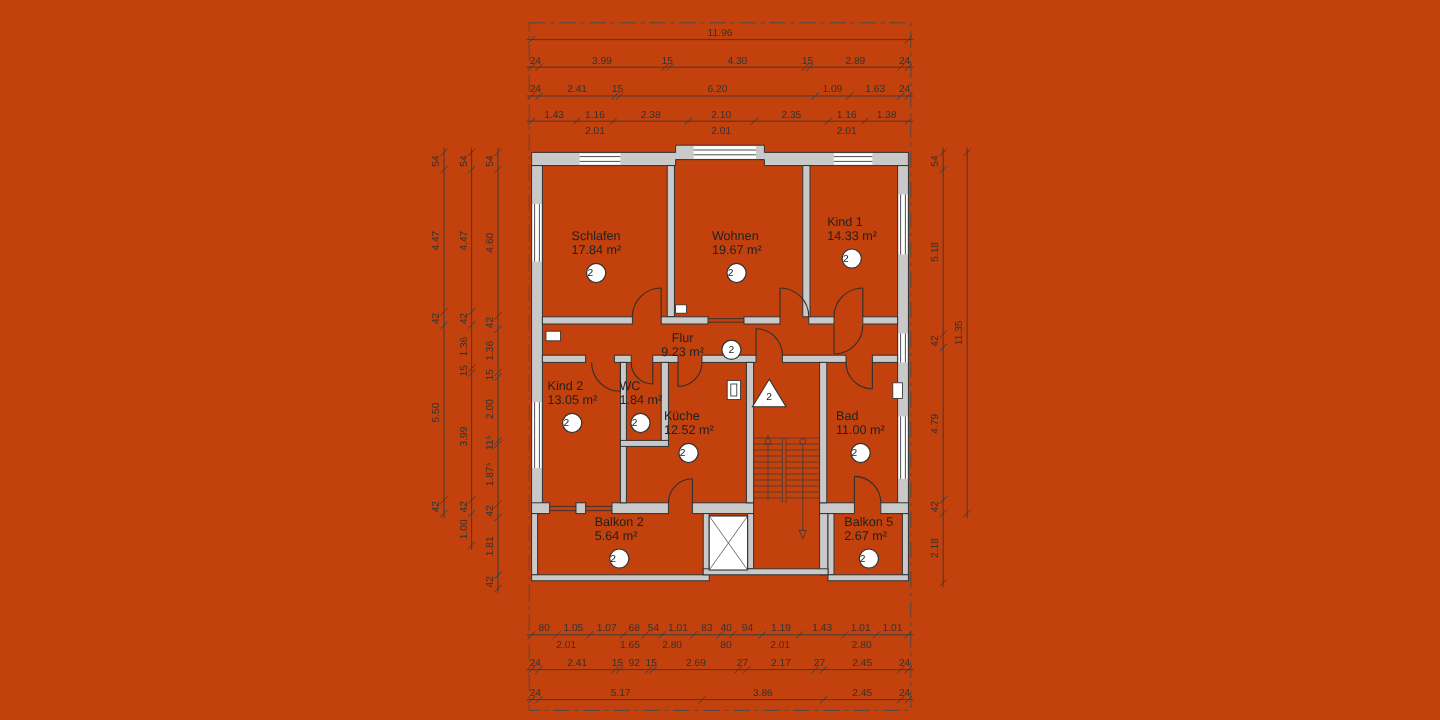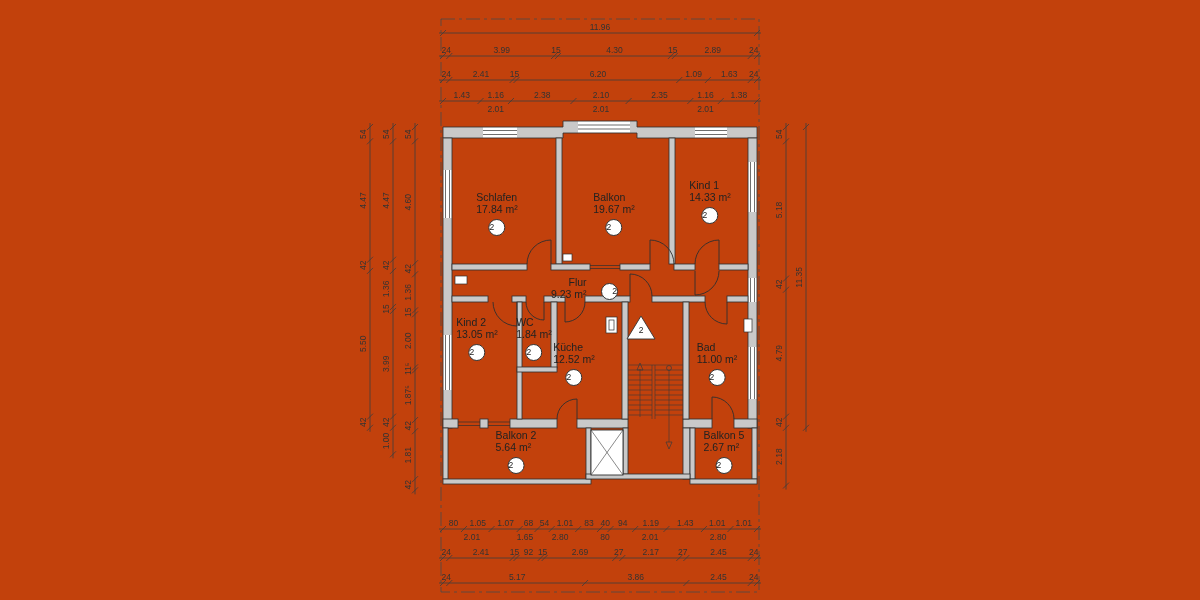--- a/index.html
+++ b/index.html
@@ -11,21 +11,21 @@
   .win{stroke:#2f2f2f;stroke-width:0.7;fill:none;}
   .door{fill:none;stroke:#2f2f2f;stroke-width:0.9;}
   .thin{stroke:#3a3a3a;stroke-width:0.6;fill:none;}
   .dl{stroke:#3c3c3c;stroke-width:0.8;fill:none;}
   .dashdot{stroke:#4a4a4a;stroke-width:0.8;fill:none;stroke-dasharray:14 4 3 4;}
   .dt{font-size:8.5px;fill:#333;text-anchor:middle;font-family:"Liberation Sans",sans-serif;}
   .room{position:absolute;transform:translateX(-50%);text-align:left;color:#222;
     font-size:10.5px;line-height:11.5px;white-space:nowrap;}
   .rbadge{width:15px;height:15px;border:1px solid #333;border-radius:50%;margin:4px auto 0;
     font-size:8.5px;line-height:14px;background:#fff;color:#222;}
-  .room.flur{transform:none;text-align:right;}
+  .room.flur{transform:none;text-align:center;}
   .room.flur .rbadge{position:absolute;left:50px;top:6px;margin:0;}
   .tribadge{position:absolute;left:634px;top:325px;width:14px;text-align:center;
     font-size:8.5px;color:#222;}
 </style>
 </head>
 <body>
 
 <div id="stage">
 
 <svg width="1200" height="600" viewBox="0 0 1200 600">
@@ -411,21 +411,21 @@
         <line x1="803" y1="430.775" x2="809" y2="424.775" class="dl"></line>
       </g>
 </svg>
 
 <div class="room" style="left:497px;top:192px">
   <div>Schlafen</div>
   <div>17.84 m²</div>
   <div class="rbadge">2</div>
 </div>
 <div class="room" style="left:614px;top:192px">
-  <div>Balkon</div>
+  <div>Wohnen</div>
   <div>19.67 m²</div>
   <div class="rbadge">2</div>
 </div>
 <div class="room" style="left:710px;top:180px">
   <div>Kind 1</div>
   <div>14.33 m²</div>
   <div class="rbadge">2</div>
 </div>
 <div class="room flur" style="left:551px;top:277px">
   <div>Flur</div>

